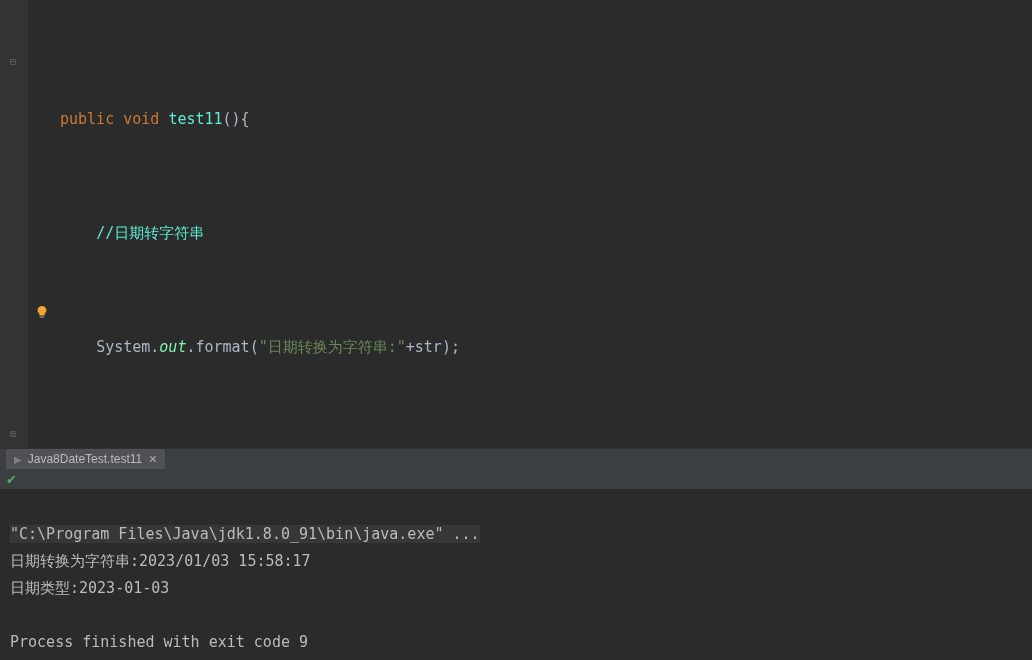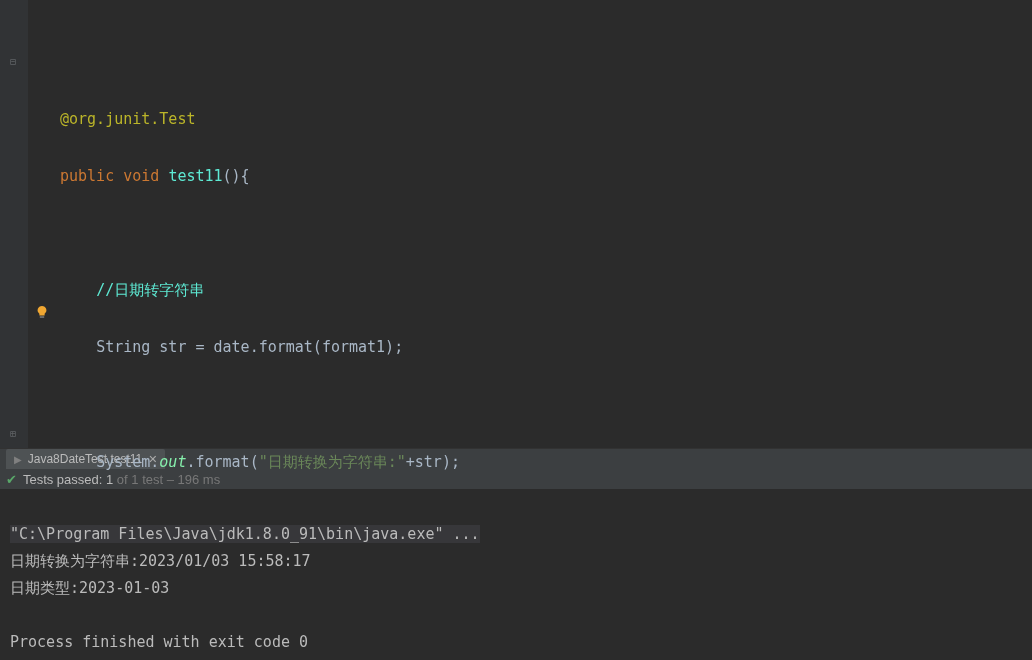--- a/index.html
+++ b/index.html
@@ -97,25 +97,23 @@
 <div class="editor">
   <div class="gutter">
     <span class="gutter-collapse" style="top:56px;">⊟</span>
     <span class="gutter-collapse" style="top:428px;">⊞</span>
   </div>
   <svg class="bulb" viewBox="0 0 16 16">
       <path fill="#f0a732" d="M8 1a5 5 0 0 0-3 9v2h6v-2a5 5 0 0 0-3-9z"></path>
       <rect x="5.5" y="13" width="5" height="1.5" fill="#888"></rect>
     </svg>
   <div class="code">
-<span class="code-line"><span class="ann">@org.junit.Test</span></span>
 <span class="code-line"><span class="kw">public</span> <span class="kw">void</span> <span class="method">test11</span><span>(){</span></span>
 <span class="code-line"> </span>
 <span class="code-line">    <span class="comment"><span>//</span><span>日期转字符串</span></span></span>
-<span class="code-line">    <span>String str = date.format(format1);</span></span>
 <span class="code-line"> </span>
 <span class="code-line">    <span>System.</span><span class="field">out</span><span>.format(</span><span class="str">"日期转换为字符串:"</span><span>+str);</span></span>
 <span class="code-line"> </span>
 
 
 
 
 
   </div>
 </div>
@@ -123,22 +121,21 @@
 <div class="panel-tab-bar">
   <div class="panel-tab">
     <span class="play-icon">▶</span>
     <span>Java8DateTest.test11</span>
     <span class="x-close">✕</span>
   </div>
 </div>
 
 <div class="run-status">
   <span class="check">✔</span>
-  <span><span>Tests passed: 1</span><span class="dim"> of 1 test – 196 ms</span></span>
 </div>
 
 <div class="console">
 <span class="cmd-hi">"C:\Program Files\Java\jdk1.8.0_91\bin\java.exe" ...</span>
 <span>日期转换为字符串:2023/01/03 15:58:17</span>
 <span>日期类型:2023-01-03</span>
 <span> </span>
-<span>Process finished with exit code 0</span>
+<span>Process finished with exit code 9</span>
 </div>
 
 </body></html>

